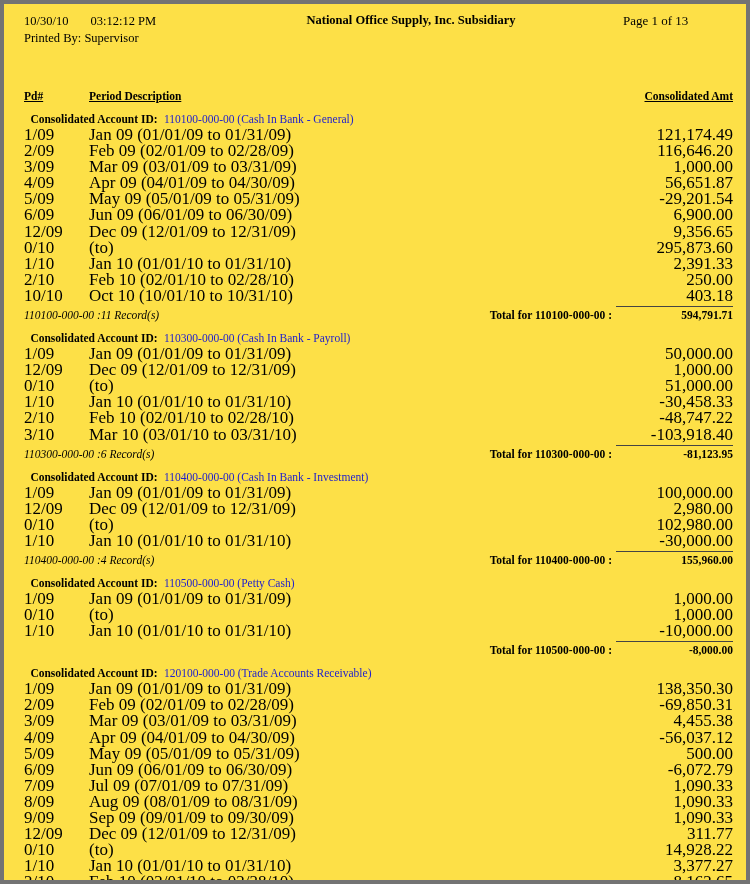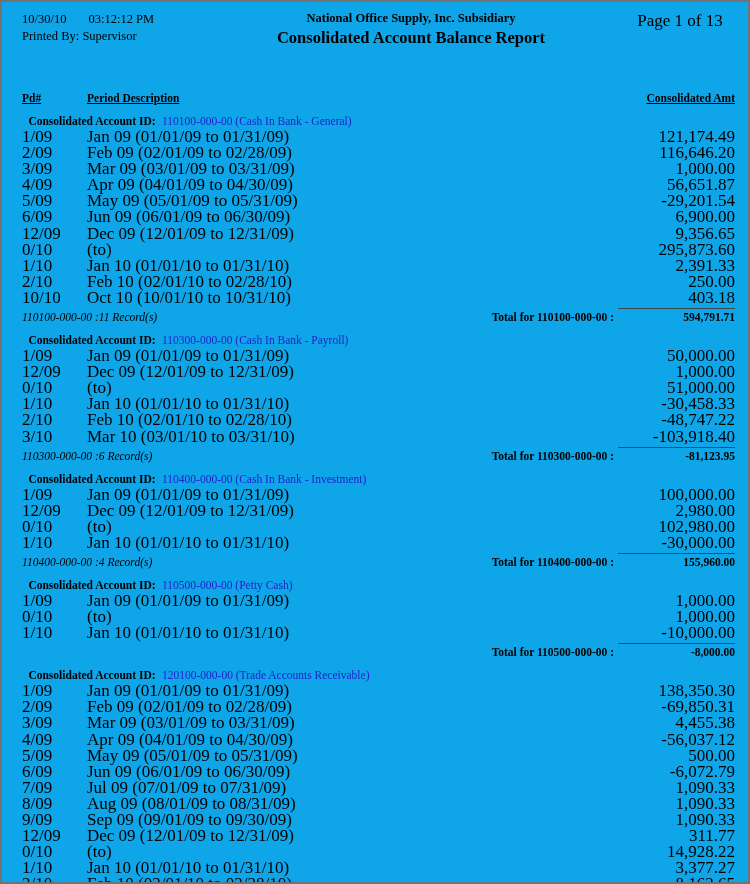--- a/index.html
+++ b/index.html
@@ -4,31 +4,31 @@
 <style>
   * { margin: 0; padding: 0; box-sizing: border-box; }
   html, body { background: #ffffff; }
   body {
     font-family: "Liberation Serif", "DejaVu Serif", serif;
     color: #000;
   }
   .page {
     width: 750px;
     height: 884px;
-    background: #0ea5e9;
-    border: 2px solid #737373;
+    background: #fde047;
+    border: 4px solid #737373;
     overflow: hidden;
     padding: 9px 13px 0 20px;
     position: relative;
   }
   
   .header { display: flex; align-items: flex-start; }
   .header-left  { width: 175px; font-size: 12.5px; line-height: 17px; }
   .header-center{ flex: 1; text-align: center; }
-  .header-right { width: 110px; text-align: center; font-size: 17px; }
+  .header-right { width: 110px; text-align: left; font-size: 13px; }
   .time { margin-left: 22px; }
   .company { font-weight: bold; font-size: 12.5px; line-height: 15px; }
   .report-title { font-weight: bold; font-size: 16.5px; line-height: 22px; margin-top: 1px; }
   
   .colheads {
     display: flex;
     font-weight: bold;
     font-size: 11.5px;
     margin-top: 42px;
     line-height: 15px;
@@ -78,21 +78,20 @@
 
   <div class="header">
     <div class="header-left">
       <div>
         <span>10/30/10</span><span class="time">03:12:12 PM</span>
       </div>
       <div>Printed By: Supervisor</div>
     </div>
     <div class="header-center">
       <div class="company">National Office Supply, Inc. Subsidiary</div>
-      <div class="report-title">Consolidated Account Balance Report</div>
     </div>
     <div class="header-right">Page 1 of 13</div>
   </div>
 
   <div class="colheads">
     <span class="pd"><span class="ul">Pd#</span></span>
     <span class="desc"><span class="ul">Period Description</span></span>
     <span class="amt"><span class="ul">Consolidated Amt</span></span>
   </div>
 

